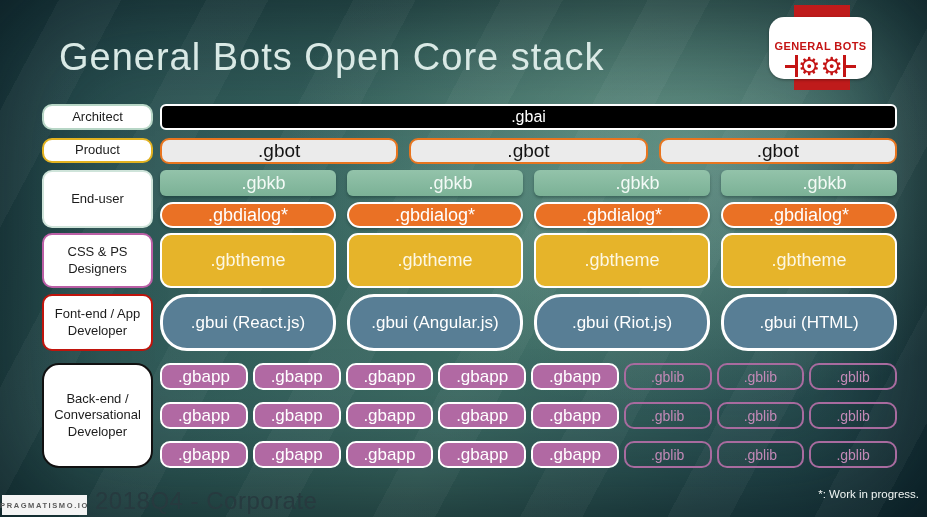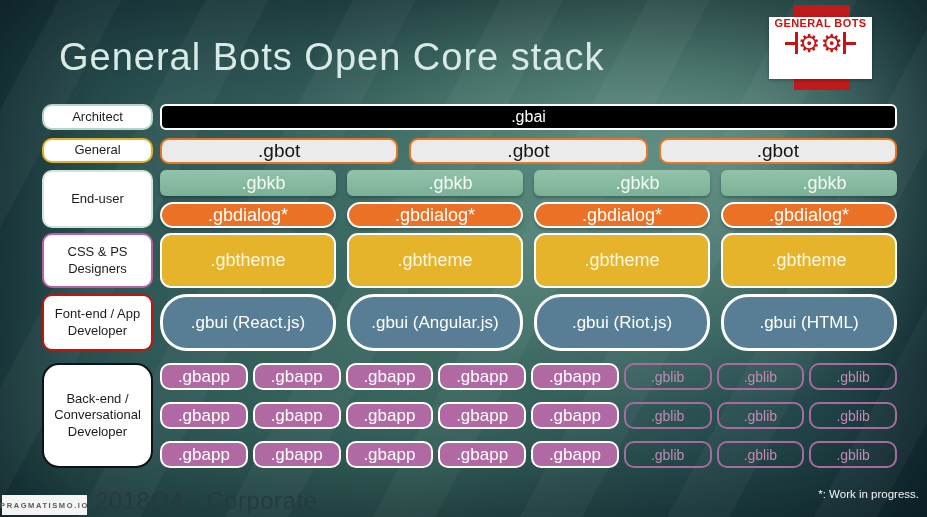--- a/index.html
+++ b/index.html
@@ -23,22 +23,23 @@
 
   .title {
     position:absolute; left:59px; top:36px;
     font-size:38px; font-weight:400; letter-spacing:1px; color:#d9e9e5;
   }
 
   
   .logo-ribbon { position:absolute; left:794px; top:5px; width:56px; height:85px; background:#bf1b1b; }
   .logo-card {
     position:absolute; left:769px; top:17px; width:103px; height:62px; background:#ffffff;
-    display:flex; flex-direction:column; align-items:center; justify-content:flex-start; gap:1px;
+    display:flex; flex-direction:column; align-items:center; justify-content:flex-end; gap:1px;
     box-shadow:0 1px 3px rgba(0,0,0,0.35);
+    border-radius:15px;
   }
   .logo-brand { color:#c41414; font-weight:700; font-size:11px; letter-spacing:0.4px; white-space:nowrap; }
   .logo-gears { display:flex; align-items:center; color:#c41414; }
   .gear-glyph { font-family:"DejaVu Sans", sans-serif; font-size:25px; line-height:1; font-weight:700; }
   .tick { width:13px; height:26px; position:relative; display:inline-block; }
   .tick::before { content:""; position:absolute; top:2px; bottom:2px; width:3px; background:#c41414; }
   .tick.l::before { right:0; } .tick.r::before { left:0; }
   .tick::after { content:""; position:absolute; top:50%; margin-top:-1.5px; height:3px; width:10px; background:#c41414; }
   .tick.l::after { left:0; } .tick.r::after { right:0; }
 
@@ -115,21 +116,21 @@
   <div id="stack">
       <div class="section sec-architect">
         <div class="rowlabel" style="border-color: rgb(183, 214, 198);">Architect</div>
         <div class="rows">
           <div class="cellrow row-gbai">
             <div class="box gbai">.gbai</div>
           </div>
         </div>
       </div>
       <div class="section sec-product">
-        <div class="rowlabel" style="border-color: rgb(226, 178, 32);">General</div>
+        <div class="rowlabel" style="border-color: rgb(226, 178, 32);">Product</div>
         <div class="rows">
           <div class="cellrow row-gbot">
             <div class="box gbot">.gbot</div>
             <div class="box gbot">.gbot</div>
             <div class="box gbot">.gbot</div>
           </div>
         </div>
       </div>
       <div class="section sec-enduser">
         <div class="rowlabel" style="border-color: rgb(207, 228, 218);">End-user</div>

